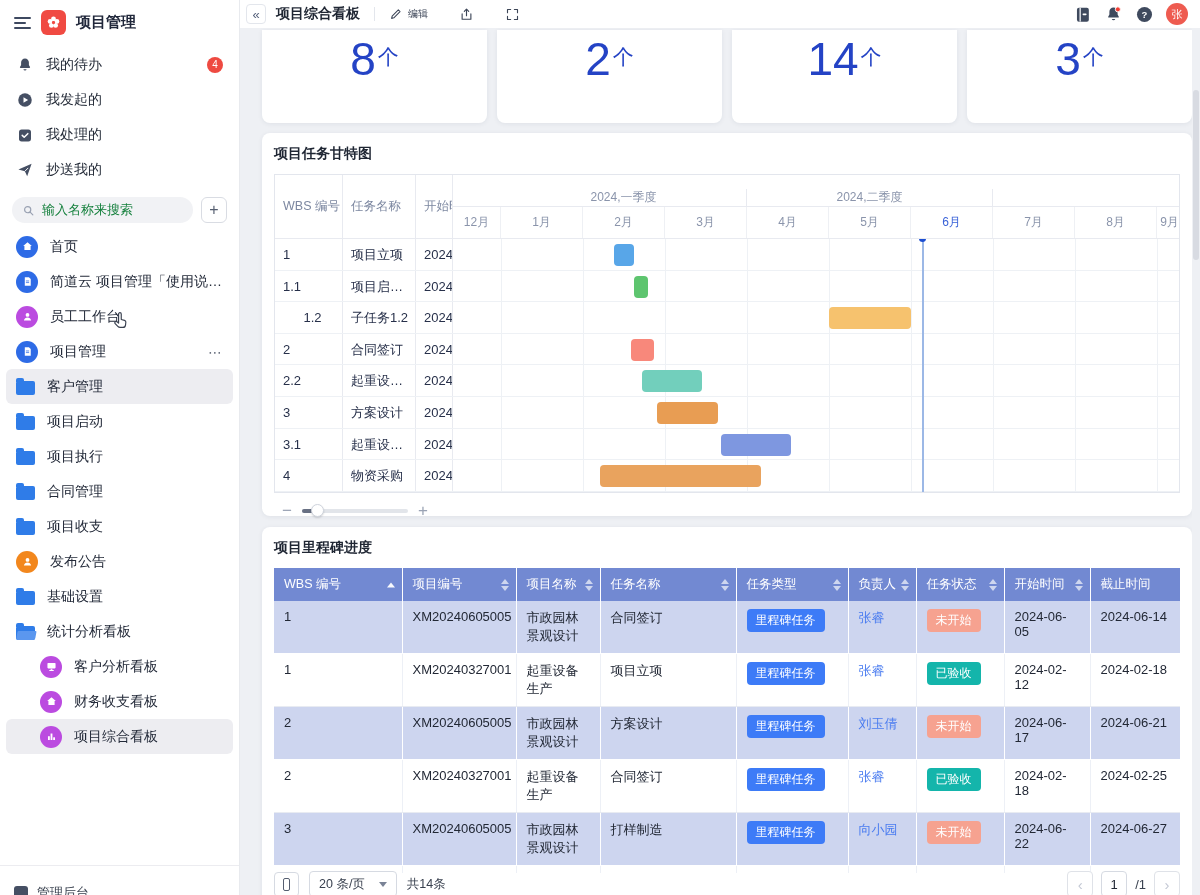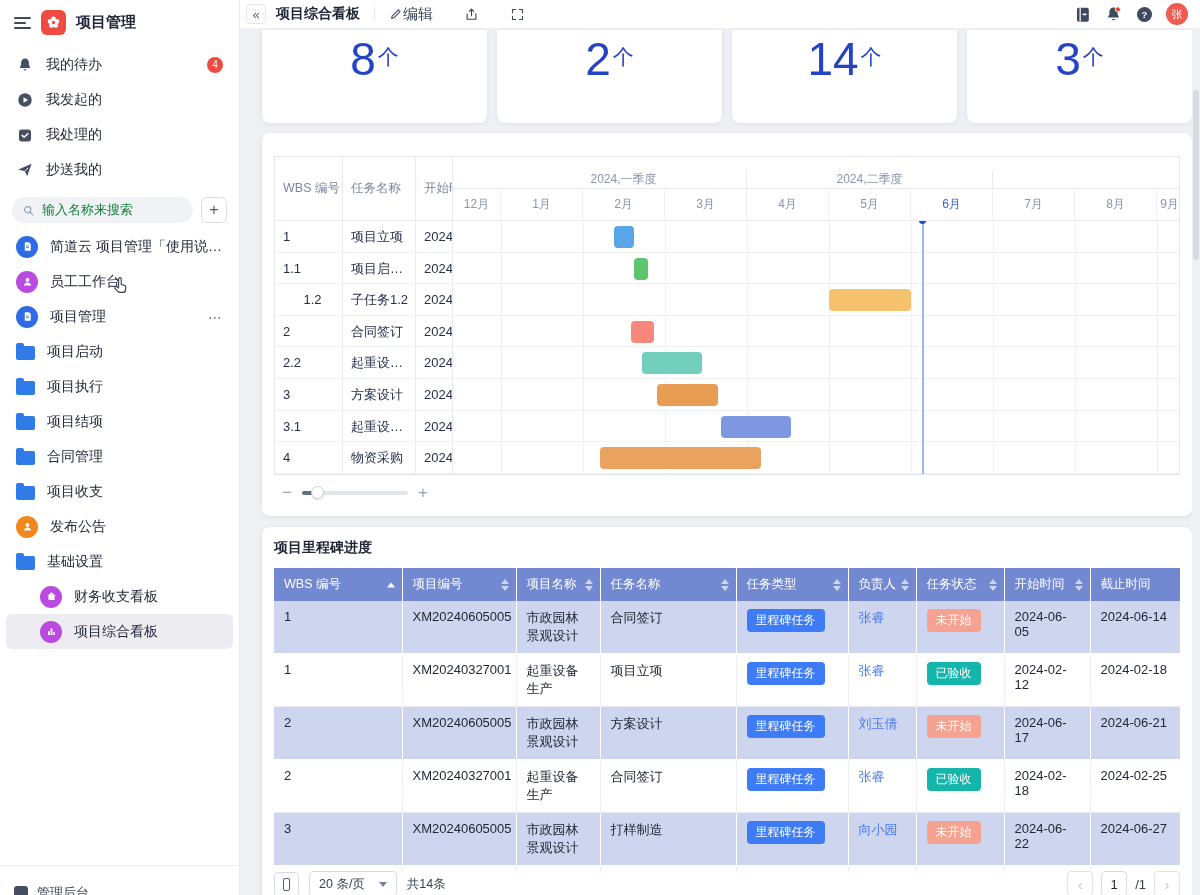--- a/index.html
+++ b/index.html
@@ -40,21 +40,21 @@
   .sb-foot-line{position:absolute;left:0;right:0;bottom:29px;border-top:1px solid #ececf0;}
   .sb-foot{position:absolute;left:0;bottom:-14px;height:32px;display:flex;align-items:center;gap:9px;
            padding:0 14px;font-size:13px;color:#39414f;cursor:pointer;}
   .gear{width:14px;height:14px;border-radius:3px;background:#454f63;}
   
   .mhead{position:absolute;left:240px;top:0;width:960px;height:28px;background:#fff;display:flex;align-items:center;z-index:4;}
   .back-btn{width:20px;height:20px;margin-left:6px;border:1px solid #e3e6ec;border-radius:4px;display:flex;
             align-items:center;justify-content:center;color:#55607a;font-size:13px;cursor:pointer;background:#fff;}
   .mh-title{font-size:14px;font-weight:bold;color:#1f2633;margin:0 14px 0 10px;}
   .mh-div{width:1px;height:14px;background:#e3e6ec;margin-right:14px;}
-  .mh-btn{display:flex;align-items:center;font-size:15px;color:#3c4557;margin-right:31px;cursor:pointer;}
+  .mh-btn{display:flex;align-items:center;gap:5px;font-size:10px;color:#3c4557;margin-right:31px;cursor:pointer;}
   .mh-right{margin-left:auto;display:flex;align-items:center;gap:12px;padding-right:12px;}
   .avatar{width:22px;height:22px;border-radius:50%;background:#ee5b50;color:#fff;font-size:11px;display:flex;
           align-items:center;justify-content:center;cursor:pointer;}
   
   .content{position:absolute;left:240px;top:28px;width:952px;height:867px;overflow:hidden;}
   .cards{position:absolute;left:22px;top:2px;display:flex;gap:10px;}
   .card{width:225px;height:93px;background:#fff;border-radius:0 0 8px 8px;box-shadow:0 1px 5px rgba(30,40,70,.07);
         display:flex;justify-content:center;}
   .card .val{font-size:46px;color:#2443c5;line-height:1;margin-top:6px;font-weight:500;}
   .card .unit{font-size:21px;color:#2443c5;margin-top:13px;margin-left:2px;}
@@ -190,20 +190,28 @@
           <path d="M15 15l5 5" stroke="#99a1b2" stroke-width="2.2" stroke-linecap="round"></path>
         </svg>
         <span>输入名称来搜索</span>
       </div>
       <div class="plus-btn">+</div>
     </div>
     <div class="sb-nav" id="sb-nav">
         <div class="sb-ni">
           <span class="icc" style="background: rgb(46, 107, 230);">
             <svg width="13" height="13" viewBox="0 0 24 24">
+              <path d="M12 4.2l8 7h-2.3v7.4H6.3v-7.4H4z" fill="#fff"></path>
+            </svg>
+          </span>
+          <span class="lbl">首页</span>
+        </div>
+        <div class="sb-ni">
+          <span class="icc" style="background: rgb(46, 107, 230);">
+            <svg width="13" height="13" viewBox="0 0 24 24">
               <path d="M7 4h7.5L18 7.5V20H7z" fill="#fff"></path>
               <path d="M9 11h6M9 14h6" stroke="#2e6be6" stroke-width="1.4"></path>
             </svg>
           </span>
           <span class="lbl">简道云 项目管理「使用说明」</span>
         </div>
         <div class="sb-ni">
           <span class="icc" style="background: rgb(187, 75, 224);">
             <svg width="13" height="13" viewBox="0 0 24 24">
               <circle cx="12" cy="9" r="3.5" fill="#fff"></circle>
@@ -218,52 +226,66 @@
         <div class="sb-ni">
           <span class="icc" style="background: rgb(46, 107, 230);">
             <svg width="13" height="13" viewBox="0 0 24 24">
               <path d="M7 4h7.5L18 7.5V20H7z" fill="#fff"></path>
               <path d="M9 11h6M9 14h6" stroke="#2e6be6" stroke-width="1.4"></path>
             </svg>
           </span>
           <span class="lbl">项目管理</span>
           <span class="more">⋯</span>
         </div>
+        <div class="sb-ni sel">
+          <span class="icf"></span>
+          <span class="lbl">客户管理</span>
+        </div>
         <div class="sb-ni">
           <span class="icf"></span>
           <span class="lbl">项目启动</span>
         </div>
         <div class="sb-ni">
           <span class="icf"></span>
           <span class="lbl">项目执行</span>
         </div>
         <div class="sb-ni">
           <span class="icf"></span>
-          <span class="lbl">项目结项</span>
-        </div>
-        <div class="sb-ni">
-          <span class="icf"></span>
           <span class="lbl">合同管理</span>
         </div>
         <div class="sb-ni">
           <span class="icf"></span>
           <span class="lbl">项目收支</span>
         </div>
         <div class="sb-ni">
           <span class="icc" style="background: rgb(242, 135, 29);">
             <svg width="13" height="13" viewBox="0 0 24 24">
               <circle cx="12" cy="9" r="3.5" fill="#fff"></circle>
               <path d="M5.3 19.5c.8-3.8 3.5-5.6 6.7-5.6s5.9 1.8 6.7 5.6z" fill="#fff"></path>
             </svg>
           </span>
           <span class="lbl">发布公告</span>
         </div>
         <div class="sb-ni">
           <span class="icf"></span>
           <span class="lbl">基础设置</span>
+        </div>
+        <div class="sb-ni">
+          <span class="icf open"></span>
+          <span class="lbl">统计分析看板</span>
+        </div>
+        <div class="sb-ni ind">
+          <span class="icc" style="background: rgb(187, 75, 224);">
+            <svg width="13" height="13" viewBox="0 0 24 24">
+              <rect x="4.5" y="5.5" width="15" height="10" rx="1.5" fill="#fff"></rect>
+              <rect x="10.4" y="16.2" width="3.2" height="2" fill="#fff"></rect>
+              <rect x="7.5" y="18.4" width="9" height="1.8" rx="0.9" fill="#fff"></rect>
+            </svg>
+          </span>
+          <span class="lbl">客户分析看板</span>
         </div>
         <div class="sb-ni ind">
           <span class="icc" style="background: rgb(187, 75, 224);">
             <svg width="13" height="13" viewBox="0 0 24 24">
               <path d="M12 4.2l8 7h-2.3v7.4H6.3v-7.4H4z" fill="#fff"></path>
             </svg>
           </span>
           <span class="lbl">财务收支看板</span>
         </div>
         <div class="sb-ni sel ind">
@@ -346,20 +368,21 @@
           <span class="val">14</span>
           <span class="unit">个</span>
         </div>
         <div class="card">
           <span class="val">3</span>
           <span class="unit">个</span>
         </div>
       </div>
 
     <div class="panel g-panel">
+      <h3>项目任务甘特图</h3>
       <div class="g-wrap" id="gantt">
           <div class="g-head">
             <div class="g-hcell" style="width: 68px;">WBS 编号</div>
             <div class="g-hcell" style="width: 73px;">任务名称</div>
             <div class="g-hcell" style="width: 37px;">开始时间</div>
             <div class="g-tl-head">
               <div class="g-qrow">
                 <div class="g-q" style="width: 48px;"></div>
                 <div class="g-q" style="width: 246px;">2024,一季度</div>
                 <div class="g-q" style="width: 246px;">2024,二季度</div>

